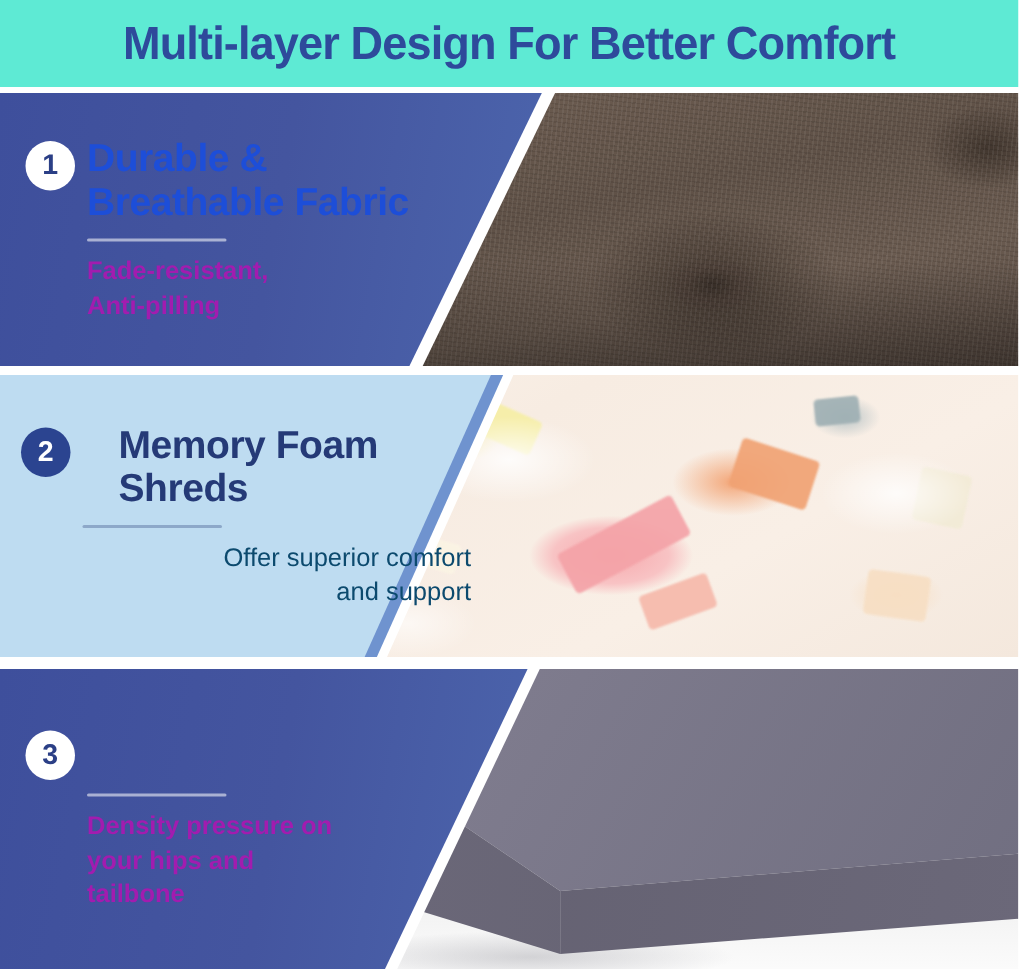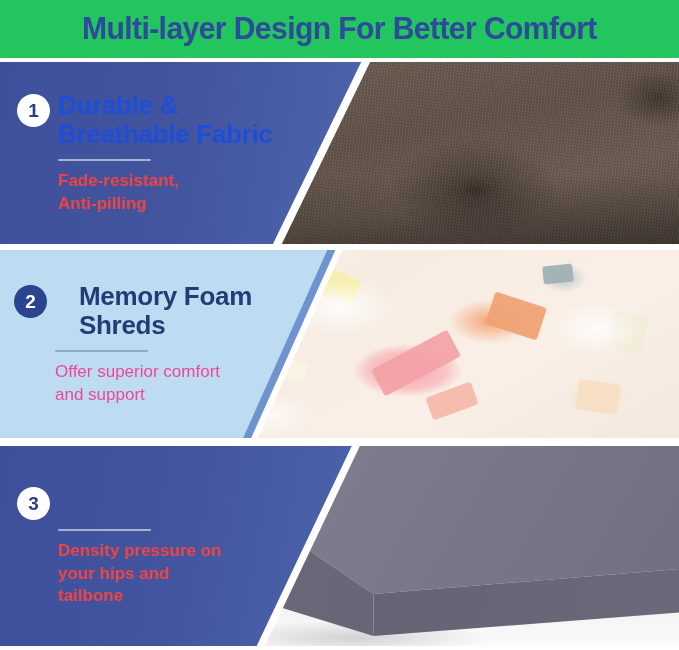--- a/index.html
+++ b/index.html
@@ -24,21 +24,21 @@
   
   .title-bar {
     position: absolute;
     left: 0;
     top: 0;
     width: 679px;
     height: 58px;
     display: flex;
     align-items: center;
     justify-content: center;
-    background: #22c55e;
+    background: #5eead4;
   }
   .title-text {
     font-family: "Liberation Sans", sans-serif;
     font-size: 31px;
     font-weight: bold;
     letter-spacing: -0.6px;
     color: #2e4a9b;
     white-space: nowrap;
     transform: scaleX(0.97);
   }
@@ -239,22 +239,22 @@
   .rule-light { background: rgba(255,255,255,0.55); }
   .rule-dark  { background: rgba(37,58,119,0.32); }
 
   .subtext {
     font-size: 17px;
     font-weight: bold;
     line-height: 1.33;
     margin: 0 0 0 41px;
     white-space: pre-line;
   }
-  .subtext-light { color: #ef4444; }
-  .subtext-dark  { color: #ec4899; font-weight: normal; }
+  .subtext-light { color: #a21caf; }
+  .subtext-dark  { color: #0c4a6e; font-weight: normal; text-align: right; }
 
   #panel-2 .copy { left: 14px; width: 300px; }
   #panel-2 .subtext { font-weight: normal; }
 </style>
 </head>
 <body>
 
 <div class="infographic">
 
   <div class="title-bar">

